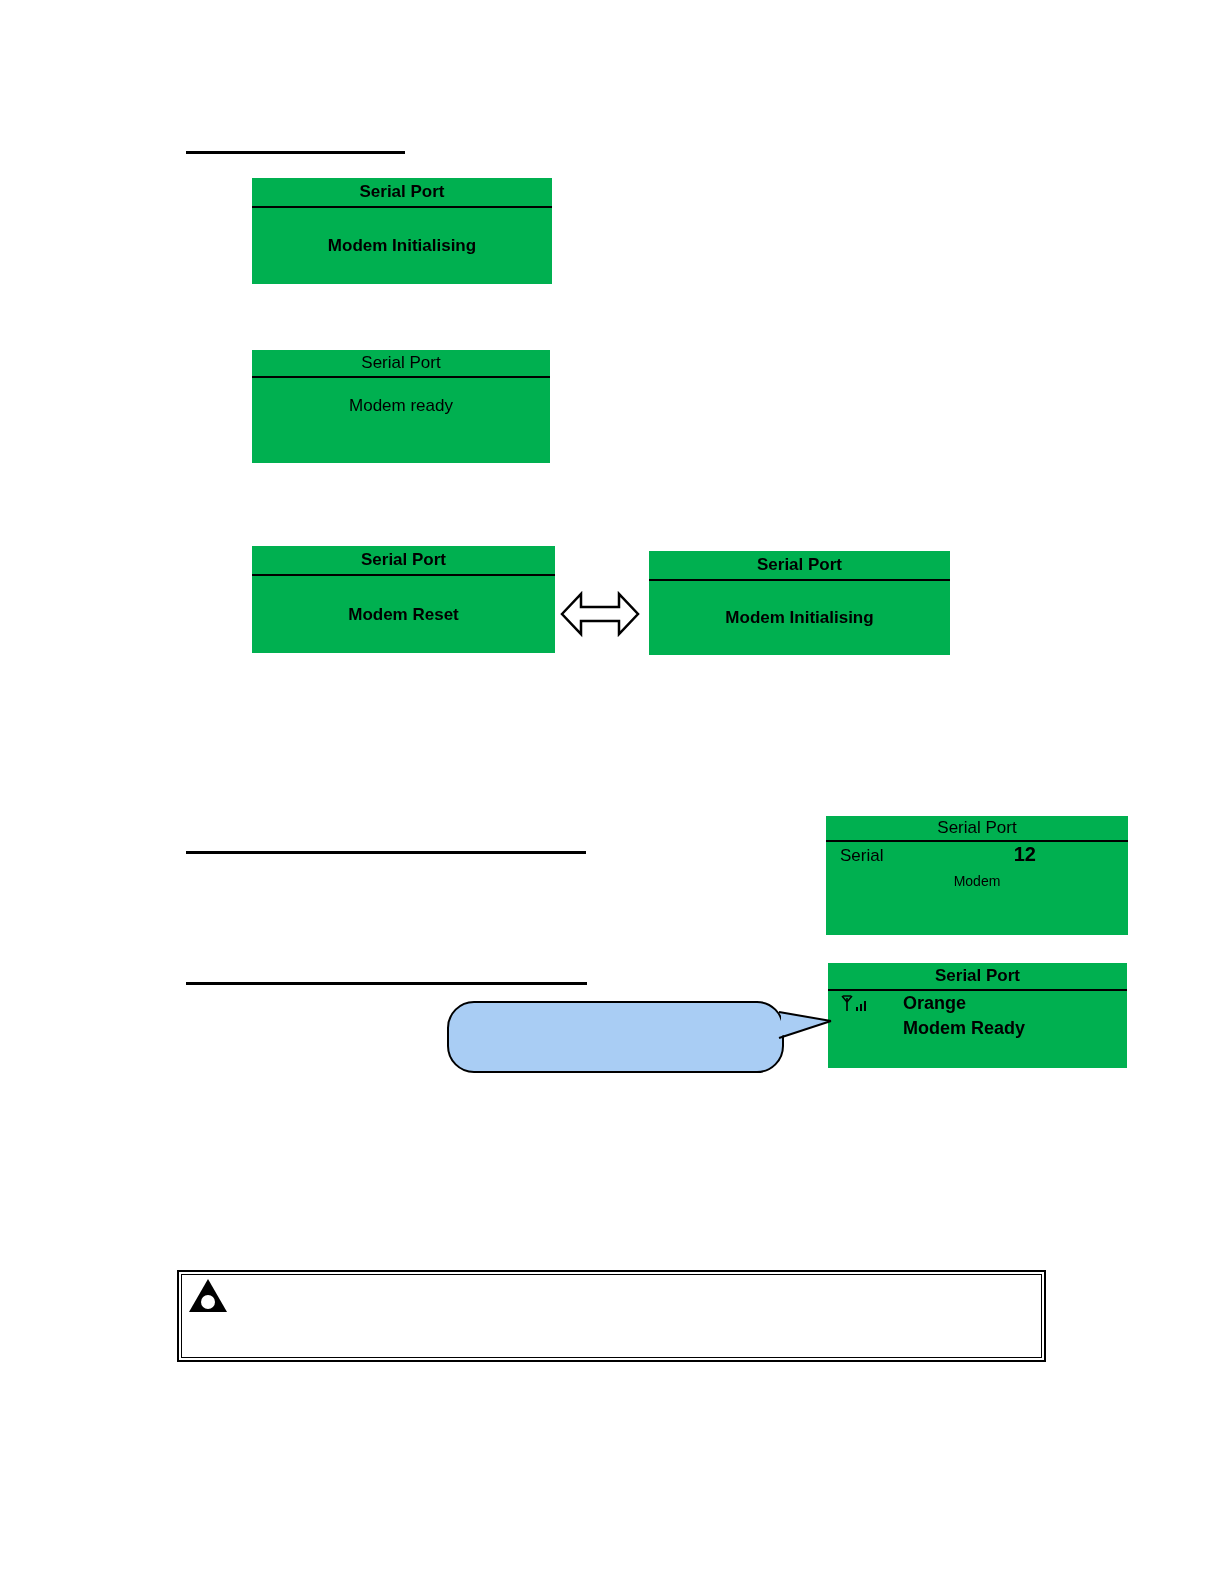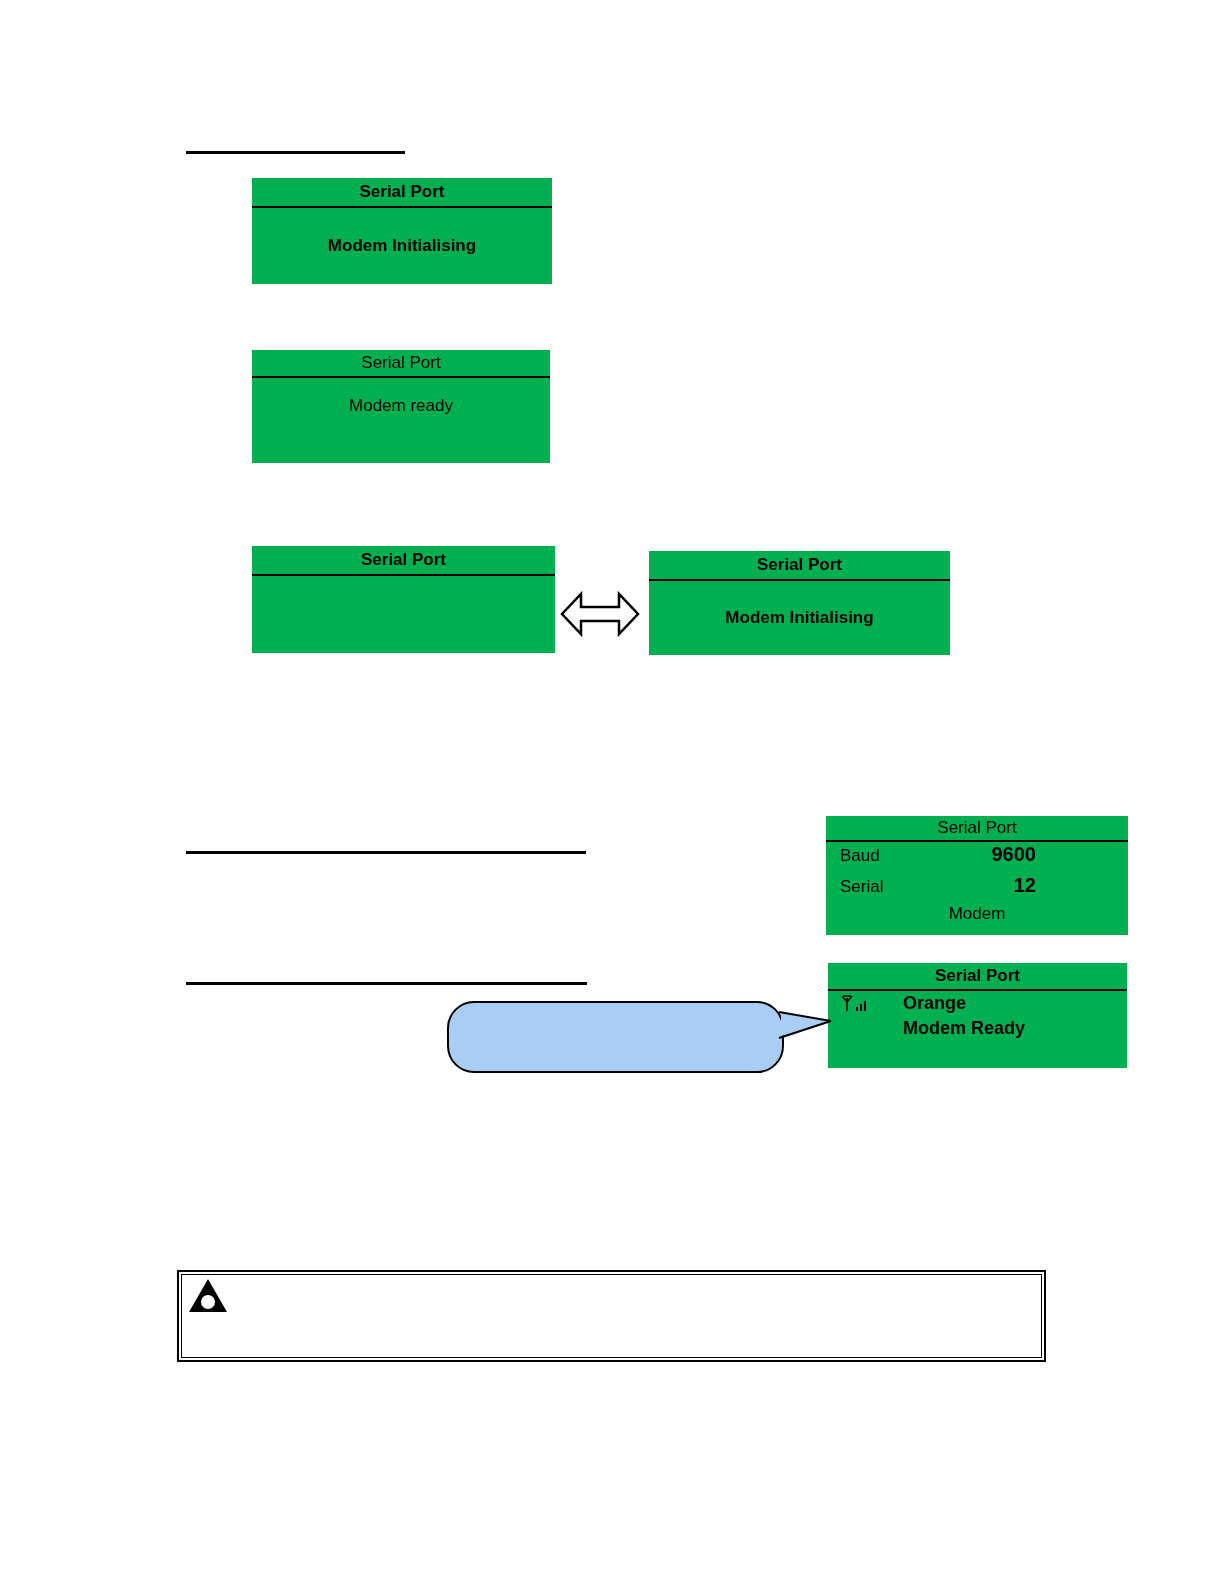--- a/index.html
+++ b/index.html
@@ -44,21 +44,21 @@
   .bold { font-weight: bold; }
 
   
   .lcd-row { position: relative; height: 31px; }
   .lcd-row .row-label {
     position: absolute; left: 14px; top: 4px; font-size: 17px;
   }
   .lcd-row .row-value {
     position: absolute; right: 92px; top: 1px; font-size: 20px; font-weight: bold;
   }
-  .lcd-footer { text-align: center; font-size: 17px; height: 26px; }
+  .lcd-footer { text-align: center; font-size: 14px; height: 26px; }
 
   
   .status-body {
     flex: 1 1 auto;
     display: flex;
     align-items: flex-start;
   }
   .status-icon { margin-left: 13px; margin-top: 4px; }
   .status-lines { margin-left: 35px; font-size: 18px; font-weight: bold; line-height: 25px; }
 
@@ -93,42 +93,39 @@
     <div class="lcd-header" style="height:28px;">
       <span>Serial Port</span>
     </div>
     <div class="lcd-body" style="align-items:flex-start; padding-top:18px;">Modem ready</div>
   </div>
 
   <div class="abs lcd" style="left:252px; top:546px; width:303px; height:107px;">
     <div class="lcd-header bold" style="height:30px;">
       <span>Serial Port</span>
     </div>
+    <div class="lcd-body bold">Modem Reset</div>
   </div>
 
   <svg class="abs" style="left:560px; top:590px;" width="80" height="48" viewBox="0 0 80 48">
     <polygon points="2,24 21,4 21,17 59,17 59,4 78,24 59,44 59,31 21,31 21,44" fill="#ffffff" stroke="#000000" stroke-width="2.5" stroke-linejoin="miter"></polygon>
   </svg>
 
   <div class="abs lcd" style="left:649px; top:551px; width:301px; height:104px;">
     <div class="lcd-header bold" style="height:30px;">
       <span>Serial Port</span>
     </div>
     <div class="lcd-body bold">Modem Initialising</div>
   </div>
 
   <div class="abs heading-rule" style="left:186px; top:851px; width:400px;"></div>
 
   <div class="abs lcd" style="left:826px; top:816px; width:302px; height:119px;">
     <div class="lcd-header" style="height:26px;">
       <span>Serial Port</span>
-    </div>
-    <div class="lcd-row">
-      <span class="row-label">Baud</span>
-      <span class="row-value">9600</span>
     </div>
     <div class="lcd-row">
       <span class="row-label">Serial</span>
       <span class="row-value">12</span>
     </div>
     <div class="lcd-footer">Modem</div>
   </div>
 
   <div class="abs heading-rule" style="left:186px; top:982px; width:401px;"></div>
 

